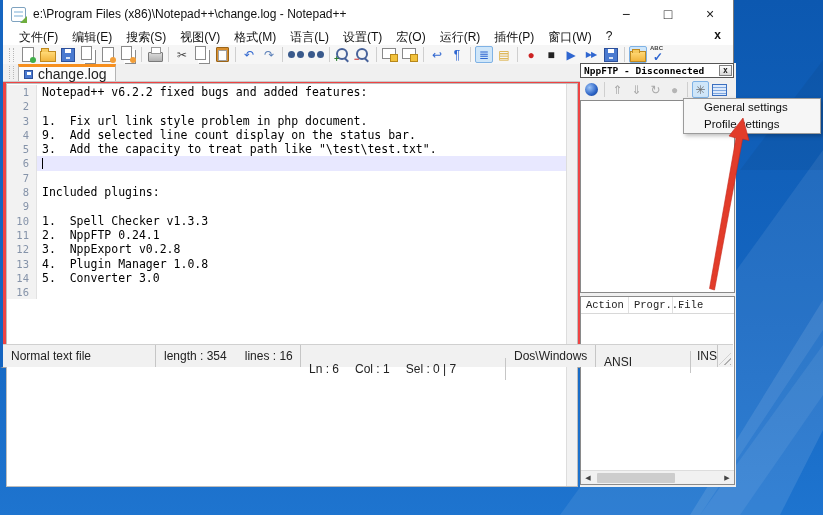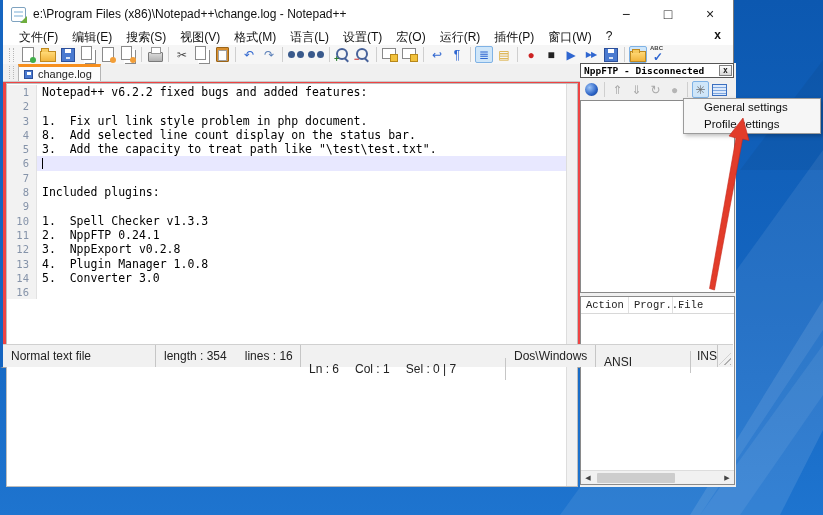--- a/index.html
+++ b/index.html
@@ -87,21 +87,21 @@
   .i-grid::before { content:""; width:13px; height:10px; border:1px solid #3a6fc0;
       background:repeating-linear-gradient(#dce9fb 0 2px, #7fa8e0 2px 3px); }
 
   
   .tabbar { position:absolute; left:0; top:64px; right:0; height:18px; background:#f0f0f0;
             border-bottom:1px solid #c9c9c9; display:flex; align-items:flex-end; padding-left:6px; }
   .tabbar::before { content:""; width:3px; height:13px; margin:0 4px 2px 0;
             border-left:1px dotted #b8b8b8; border-right:1px dotted #b8b8b8; }
   .tab { height:17px; background:#fcfcfc; border:1px solid #b4b4b4; border-bottom:none;
          border-top:3px solid #f78f1e; display:flex; align-items:center; padding:0 8px 0 5px;
-         font-size:11px; color:#222; }
+         font-size:14px; color:#222; }
   .tab-floppy { width:9px; height:9px; background:#4a7ad0; border:1px solid #2c4f9a; margin-right:5px; position:relative; }
   .tab-floppy::after { content:""; position:absolute; left:2px; top:1px; width:4px; height:3px; background:#fff; }
 
   
   .editor { position:absolute; left:3px; top:83px; width:572px; height:404px; background:#fff;
             border:1px solid #bdbdbd; font-family:"DejaVu Sans Mono",monospace; overflow:hidden; }
   .ed-rows { position:absolute; left:0; top:1px; right:11px; }
   .ed-row { display:flex; height:14.3px; line-height:14.3px; font-size:11.5px; white-space:pre; }
   .ed-row .ln { width:30px; flex:0 0 auto; background:#f2f2f2; color:#8593a9; text-align:right;
                 padding-right:7px; border-right:1px solid #e2e2e2; font-size:10.5px; }
@@ -277,21 +277,21 @@
         <span class="tab-floppy"></span>
         <span>change.log</span>
       </div>
     </div>
 
     <div class="editor">
       <div class="ed-rows" id="ed-rows">
           <div class="ed-row"><span class="ln">1</span><span class="code">Notepad++ v6.2.2 fixed bugs and added features:</span></div>
           <div class="ed-row"><span class="ln">2</span><span class="code"></span></div>
           <div class="ed-row"><span class="ln">3</span><span class="code">1.  Fix url link style problem in php document.</span></div>
-          <div class="ed-row"><span class="ln">4</span><span class="code">8.  Add selected line count display on the status bar.</span></div>
+          <div class="ed-row"><span class="ln">4</span><span class="code">9.  Add selected line count display on the status bar.</span></div>
           <div class="ed-row"><span class="ln">5</span><span class="code">3.  Add the capacity to treat path like "\test\test.txt".</span></div>
           <div class="ed-row cur"><span class="ln">6</span><span class="code"><span class="caret"></span></span></div>
           <div class="ed-row"><span class="ln">7</span><span class="code"></span></div>
           <div class="ed-row"><span class="ln">8</span><span class="code">Included plugins:</span></div>
           <div class="ed-row"><span class="ln">9</span><span class="code"></span></div>
           <div class="ed-row"><span class="ln">10</span><span class="code">1.  Spell Checker v1.3.3</span></div>
           <div class="ed-row"><span class="ln">11</span><span class="code">2.  NppFTP 0.24.1</span></div>
           <div class="ed-row"><span class="ln">12</span><span class="code">3.  NppExport v0.2.8</span></div>
           <div class="ed-row"><span class="ln">13</span><span class="code">4.  Plugin Manager 1.0.8</span></div>
           <div class="ed-row"><span class="ln">14</span><span class="code">5.  Converter 3.0</span></div>

